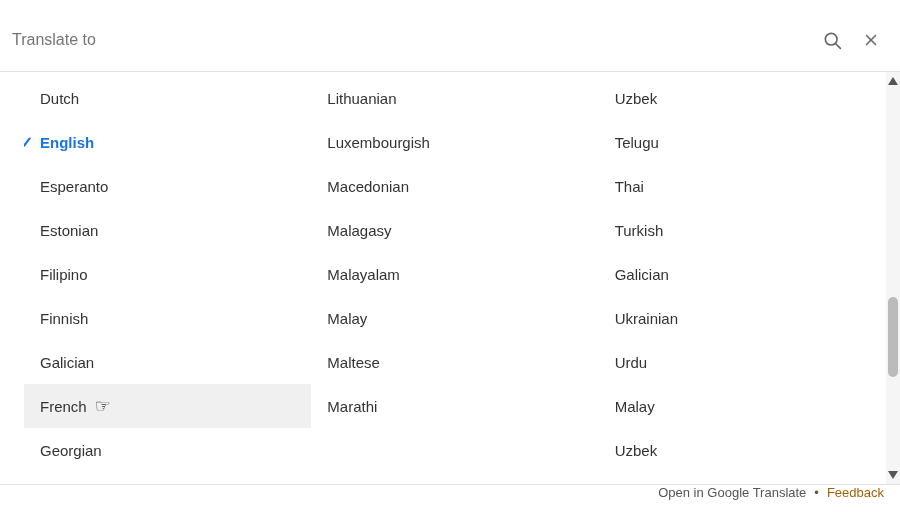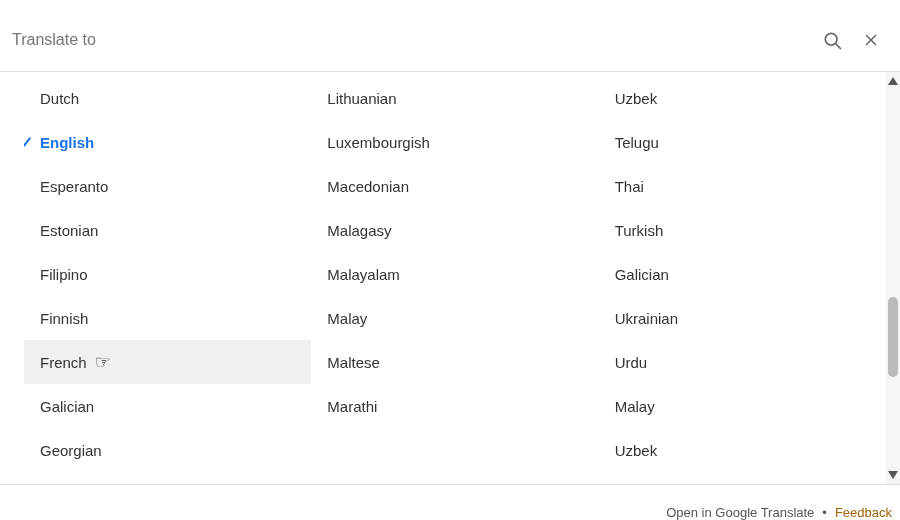--- a/index.html
+++ b/index.html
@@ -133,23 +133,23 @@
       color: #1a73e8;
       font-size: 16px;
       font-weight: bold;
     }
 
     
     .footer {
       height: 36px;
       border-top: 1px solid #e0e0e0;
       display: flex;
-      align-items: flex-end;
+      align-items: flex-start;
       justify-content: flex-end;
-      padding: 0 8px;
+      padding: 0 16px;
       gap: 8px;
       flex-shrink: 0;
     }
     .footer-link {
       font-size: 13px;
       color: #555;
       cursor: pointer;
       text-decoration: none;
     }
     .footer-dot {
@@ -197,26 +197,26 @@
         </div>
         <div class="lang-item">
           <span>Estonian</span>
         </div>
         <div class="lang-item">
           <span>Filipino</span>
         </div>
         <div class="lang-item">
           <span>Finnish</span>
         </div>
+        <div class="lang-item">
+          <span>Galician</span>
+        </div>
         <div class="lang-item hovered">
           <span>French</span>
           <span style="margin-left: 8px; font-size: 18px; color: rgb(51, 51, 51);">☞</span>
-        </div>
-        <div class="lang-item">
-          <span>Galician</span>
         </div>
         <div class="lang-item">
           <span>Georgian</span>
         </div>
       </div>
 
     <div class="lang-column" id="col2">
         <div class="lang-item">
           <span>Lithuanian</span>
         </div>

